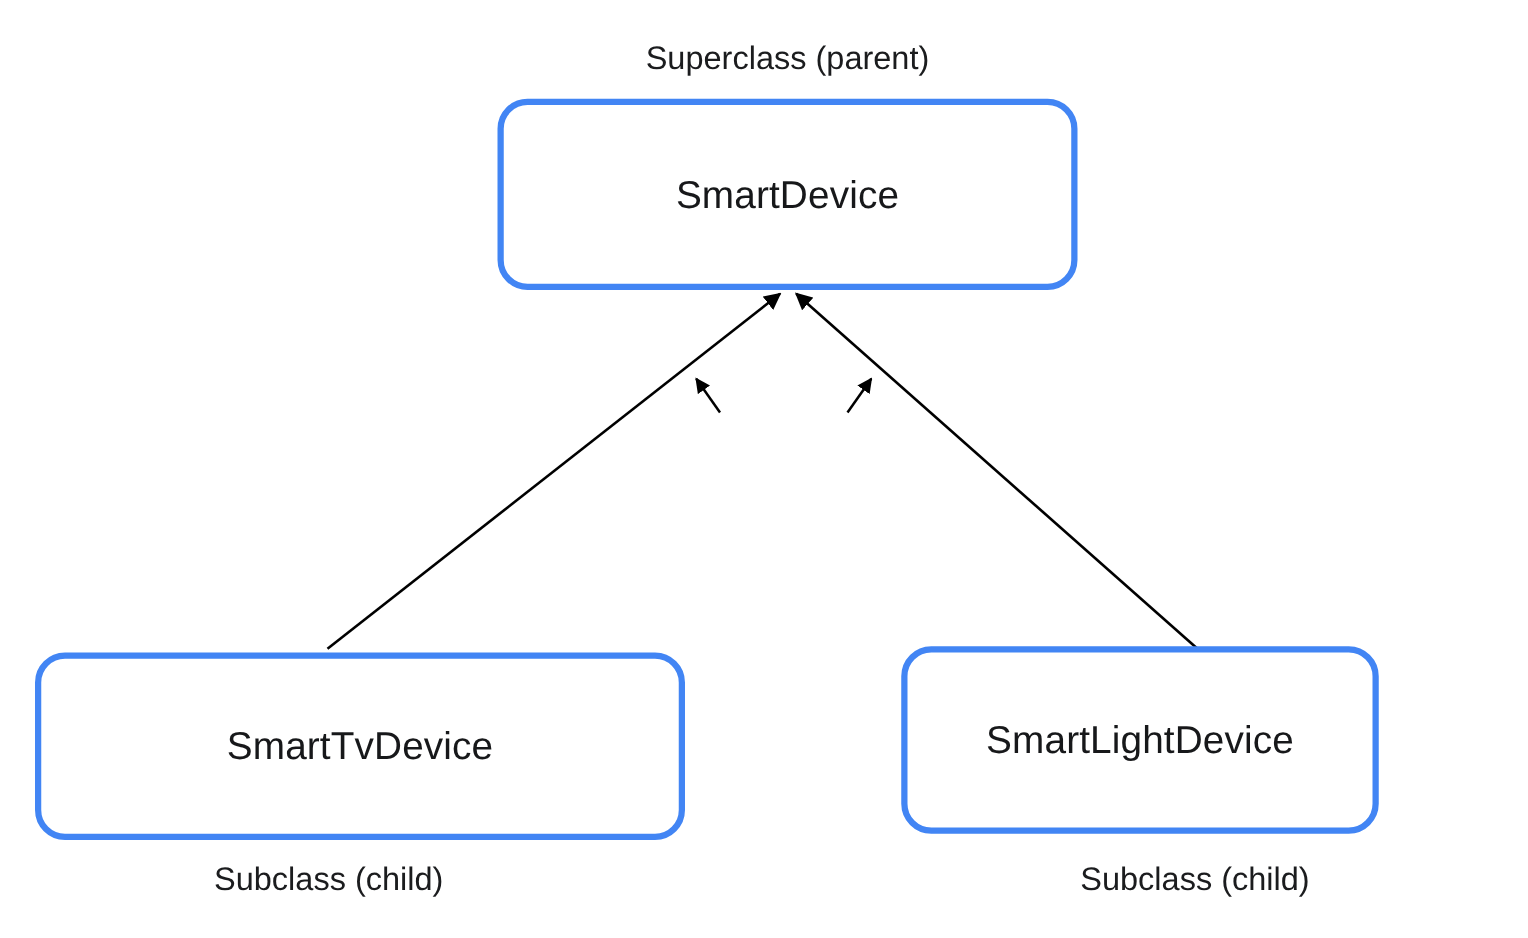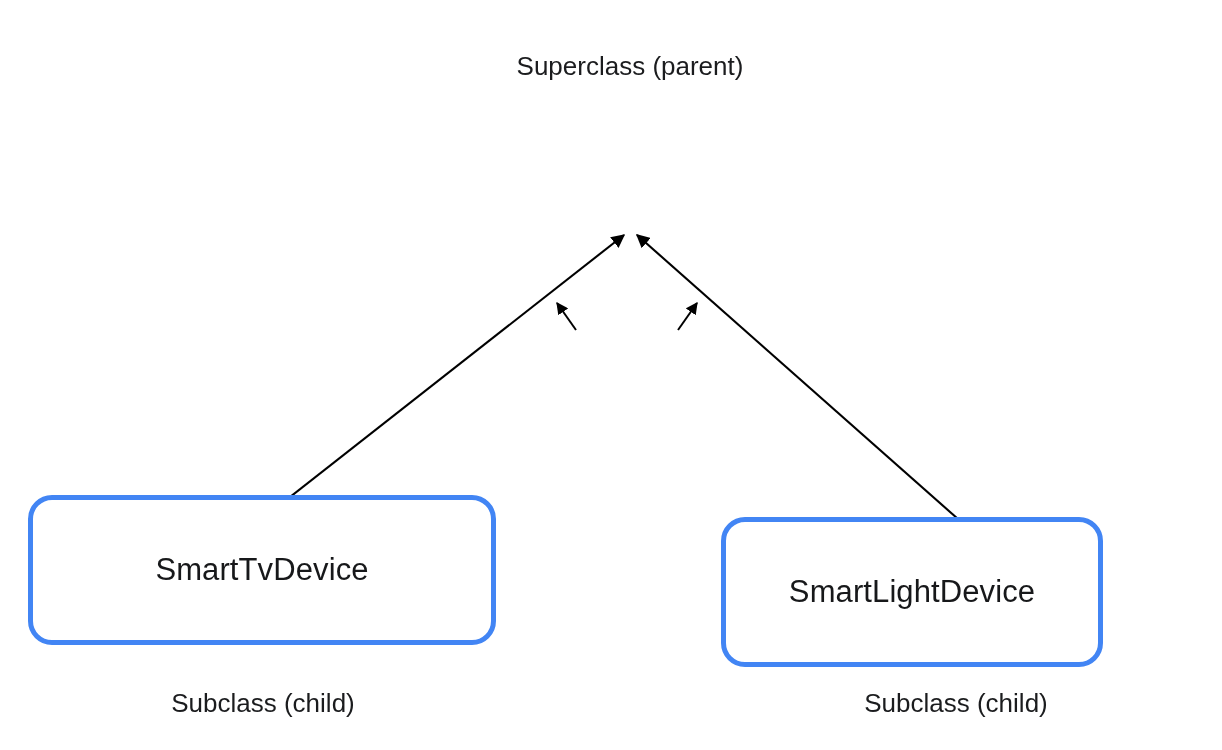--- a/index.html
+++ b/index.html
@@ -47,22 +47,22 @@
     white-space: nowrap;
   }
   #box-superclass {
     left: 398px;
     top: 79px;
     width: 464px;
     height: 153px;
   }
   #box-subclass-tv {
     left: 28px;
-    top: 495px;
-    width: 468px;
+    top: 522px;
+    width: 520px;
     height: 150px;
   }
   #box-subclass-light {
     left: 721px;
     top: 517px;
     width: 382px;
     height: 150px;
   }
   
   .caption {
@@ -70,21 +70,20 @@
     font-size: 26px;
     font-weight: 400;
     color: #1b1c1e;
     white-space: nowrap;
     text-align: center;
   }
   #caption-superclass {
     left: 398px;
     top: 31px;
     width: 464px;
-    margin-top: 20px;
   }
   #caption-subclass-tv {
     left: 28px;
     top: 688px;
     width: 470px;
   }
   #caption-subclass-light {
     left: 721px;
     top: 688px;
     width: 470px;
@@ -120,20 +119,23 @@
 
     <line x1="958" y1="519" x2="637" y2="235" stroke="#000000" stroke-width="2.1" marker-end="url(#arrowhead)"></line>
 
     <line x1="576" y1="330" x2="557" y2="303" stroke="#000000" stroke-width="2" marker-end="url(#arrowhead-small)"></line>
 
     <line x1="678" y1="330" x2="697" y2="303" stroke="#000000" stroke-width="2" marker-end="url(#arrowhead-small)"></line>
   </svg>
 
   <div class="caption" id="caption-superclass">Superclass (parent)</div>
 
+  <div class="class-box" id="box-superclass">
+    <span class="class-name">SmartDevice</span>
+  </div>
 
 
   <div class="class-box" id="box-subclass-tv">
     <span class="class-name">SmartTvDevice</span>
   </div>
   <div class="caption" id="caption-subclass-tv">Subclass (child)</div>
 
   <div class="class-box" id="box-subclass-light">
     <span class="class-name">SmartLightDevice</span>
   </div>

